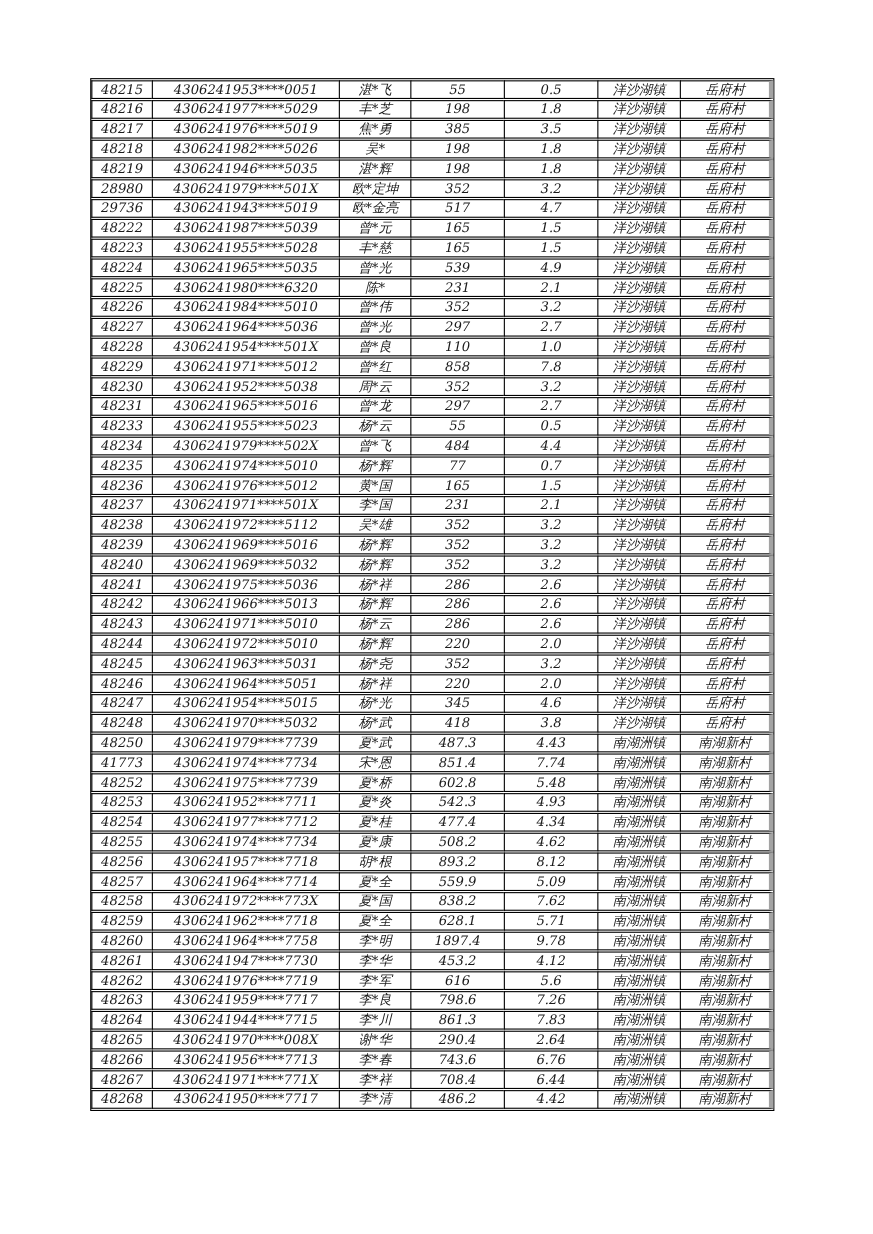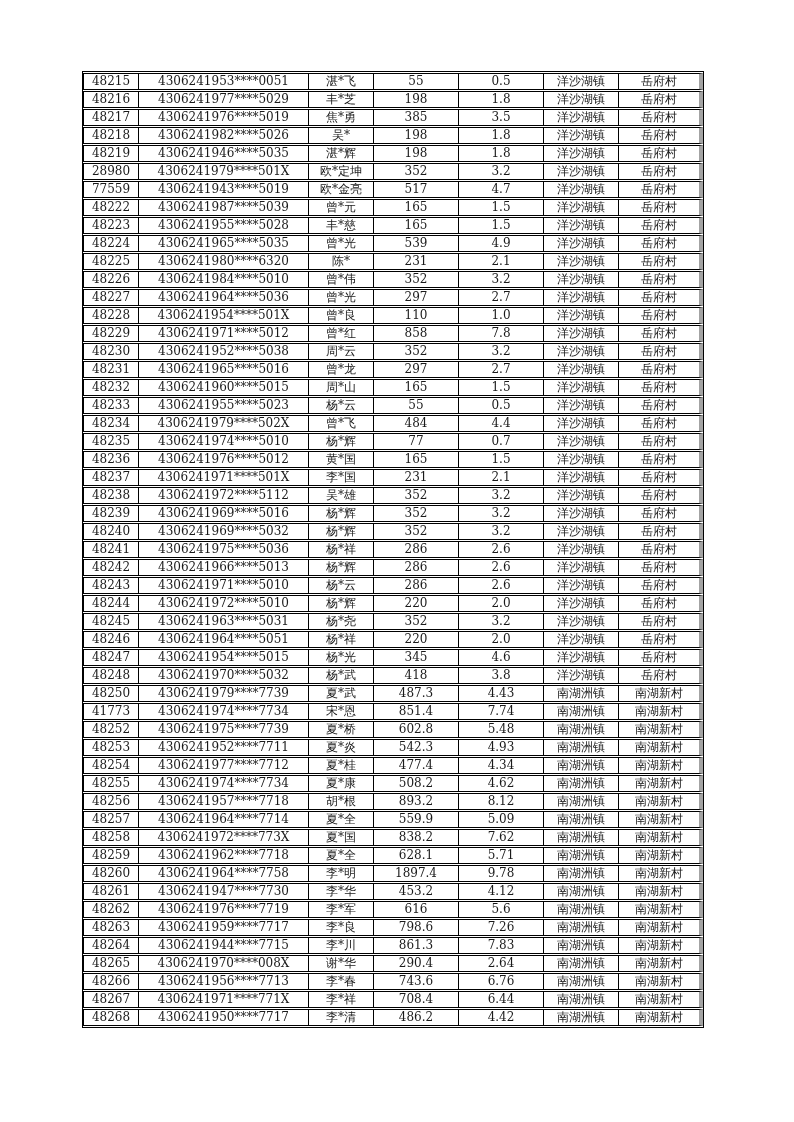--- a/index.html
+++ b/index.html
@@ -8,20 +8,21 @@
     background: #ffffff;
   }
   .page {
     position: relative;
     width: 794px;
     height: 1122px;
     background: #ffffff;
     overflow: hidden;
     font-family: "DejaVu Serif", "Liberation Serif", serif;
     color: #1a1a1a;
+    font-style: italic;
   }
   table.subsidy-table {
     position: absolute;
     left: 82px;
     top: 71px;
     width: 620px;
     border-collapse: separate;
     border-spacing: 0 1px;
     border: 1px solid #000000;
     table-layout: fixed;
@@ -113,21 +114,21 @@
         <tr>
     <td>28980</td>
     <td>4306241979****501X</td>
     <td>欧*定坤</td>
     <td>352</td>
     <td>3.2</td>
     <td>洋沙湖镇</td>
     <td>岳府村</td>
   </tr>
         <tr>
-    <td>77559</td>
+    <td>29736</td>
     <td>4306241943****5019</td>
     <td>欧*金亮</td>
     <td>517</td>
     <td>4.7</td>
     <td>洋沙湖镇</td>
     <td>岳府村</td>
   </tr>
         <tr>
     <td>48222</td>
     <td>4306241987****5039</td>
@@ -212,29 +213,20 @@
         <tr>
     <td>48231</td>
     <td>4306241965****5016</td>
     <td>曾*龙</td>
     <td>297</td>
     <td>2.7</td>
     <td>洋沙湖镇</td>
     <td>岳府村</td>
   </tr>
         <tr>
-    <td>48232</td>
-    <td>4306241960****5015</td>
-    <td>周*山</td>
-    <td>165</td>
-    <td>1.5</td>
-    <td>洋沙湖镇</td>
-    <td>岳府村</td>
-  </tr>
-        <tr>
     <td>48233</td>
     <td>4306241955****5023</td>
     <td>杨*云</td>
     <td>55</td>
     <td>0.5</td>
     <td>洋沙湖镇</td>
     <td>岳府村</td>
   </tr>
         <tr>
     <td>48234</td>

